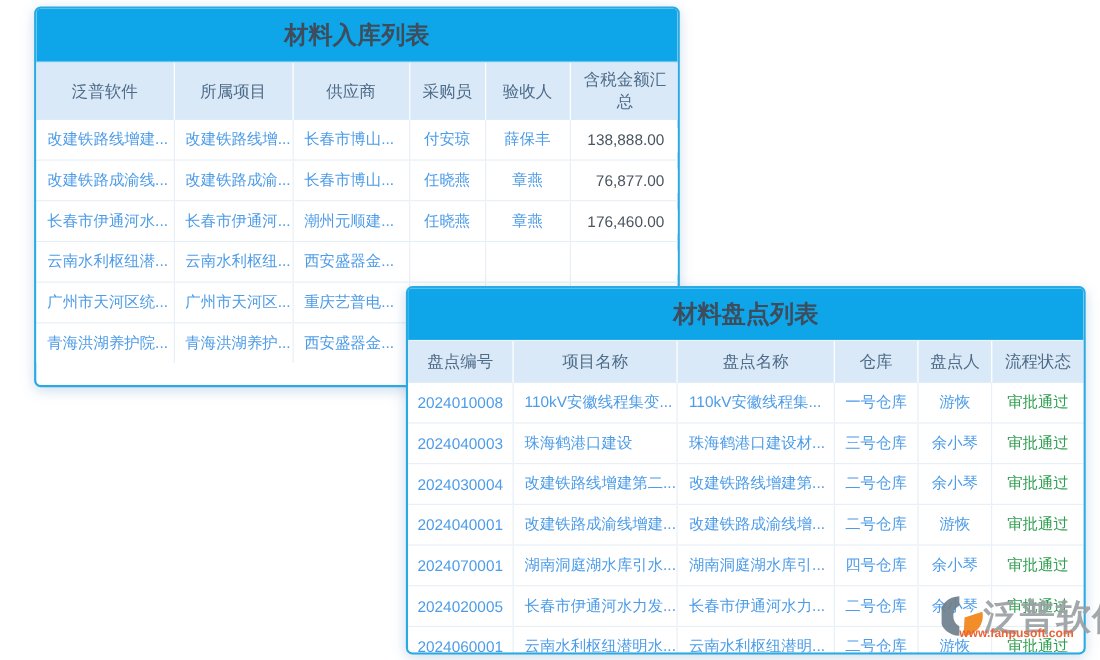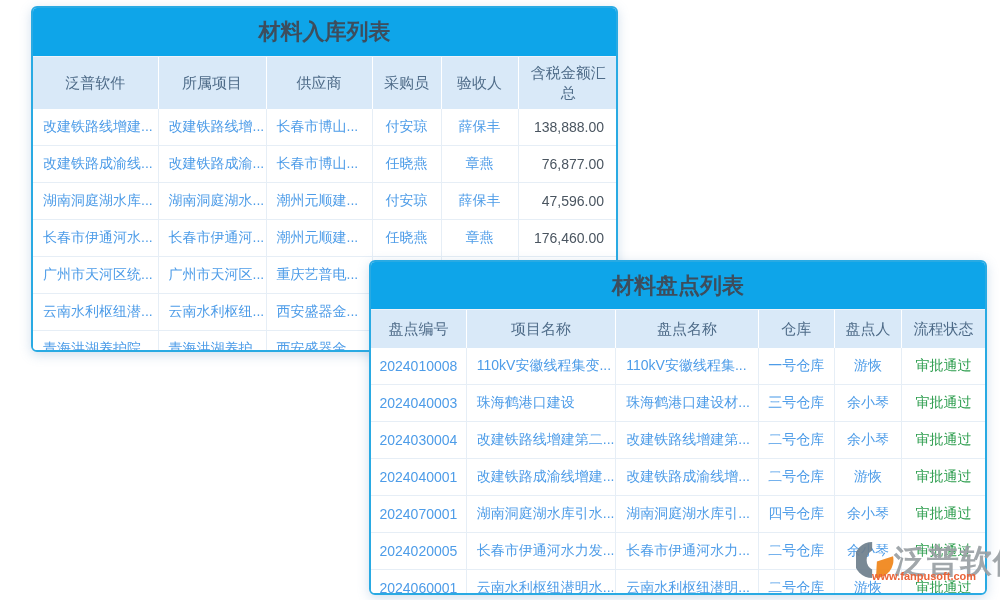--- a/index.html
+++ b/index.html
@@ -80,47 +80,39 @@
         </tr>
           <tr>
           <td class="link tleft">改建铁路成渝线...</td>
           <td class="link tleft">改建铁路成渝...</td>
           <td class="link tleft">长春市博山...</td>
           <td class="link tcenter">任晓燕</td>
           <td class="link tcenter">章燕</td>
           <td class="num tright">76,877.00</td>
         </tr>
           <tr>
-          <td class="link tleft">湖南洞庭湖水库...</td>
-          <td class="link tleft">湖南洞庭湖水...</td>
-          <td class="link tleft">潮州元顺建...</td>
-          <td class="link tcenter">付安琼</td>
-          <td class="link tcenter">薛保丰</td>
-          <td class="num tright">47,596.00</td>
-        </tr>
-          <tr>
           <td class="link tleft">长春市伊通河水...</td>
           <td class="link tleft">长春市伊通河...</td>
           <td class="link tleft">潮州元顺建...</td>
           <td class="link tcenter">任晓燕</td>
           <td class="link tcenter">章燕</td>
           <td class="num tright">176,460.00</td>
         </tr>
           <tr>
+          <td class="link tleft">云南水利枢纽潜...</td>
+          <td class="link tleft">云南水利枢纽...</td>
+          <td class="link tleft">西安盛器金...</td>
+          <td class="link tcenter"></td>
+          <td class="link tcenter"></td>
+          <td class="num tright"></td>
+        </tr>
+          <tr>
           <td class="link tleft">广州市天河区统...</td>
           <td class="link tleft">广州市天河区...</td>
           <td class="link tleft">重庆艺普电...</td>
-          <td class="link tcenter"></td>
-          <td class="link tcenter"></td>
-          <td class="num tright"></td>
-        </tr>
-          <tr>
-          <td class="link tleft">云南水利枢纽潜...</td>
-          <td class="link tleft">云南水利枢纽...</td>
-          <td class="link tleft">西安盛器金...</td>
           <td class="link tcenter"></td>
           <td class="link tcenter"></td>
           <td class="num tright"></td>
         </tr>
           <tr>
           <td class="link tleft">青海洪湖养护院...</td>
           <td class="link tleft">青海洪湖养护...</td>
           <td class="link tleft">西安盛器金...</td>
           <td class="link tcenter"></td>
           <td class="link tcenter"></td>

